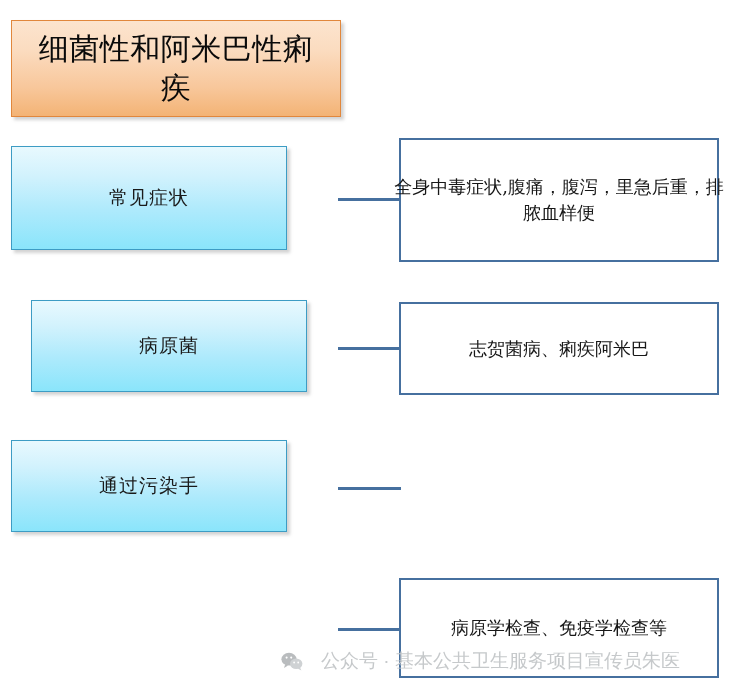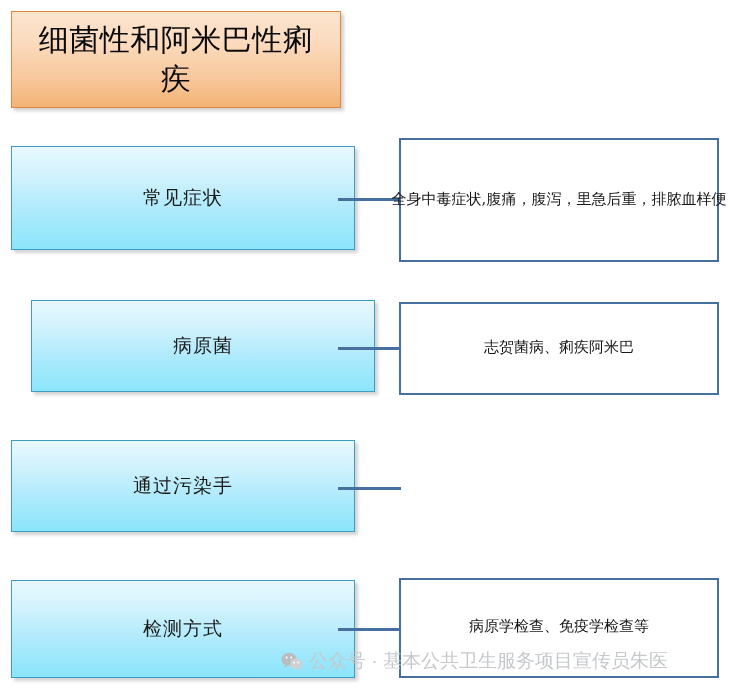--- a/index.html
+++ b/index.html
@@ -13,21 +13,21 @@
     height: 694px;
     background: #ffffff;
     overflow: hidden;
     font-family: "DejaVu Serif", "Liberation Serif", serif;
   }
 
   
   .title-card {
     position: absolute;
     left: 11px;
-    top: 11px;
+    top: 20px;
     width: 330px;
     height: 97px;
     box-sizing: border-box;
     border: 1.5px solid #e1873c;
     background: linear-gradient(to bottom, #fce4ce 0%, #fbdcc0 30%, #f8c79b 70%, #f3b375 100%);
     box-shadow: 3px 3px 3px rgba(130,130,130,0.35);
     display: flex;
     align-items: center;
     justify-content: center;
     text-align: center;
@@ -38,21 +38,21 @@
     color: #0a0a0a;
     letter-spacing: 0.5px;
     padding: 0 14px;
     font-family: "DejaVu Serif", "Liberation Serif", serif;
   }
 
   
   .blue-box {
     position: absolute;
     left: 11px;
-    width: 344px;
+    width: 276px;
     box-sizing: border-box;
     border: 1.6px solid #3d9cc4;
     background: linear-gradient(to bottom, #e8f9fe 0%, #d2f2fd 28%, #aeeafc 62%, #8ae5fb 100%);
     box-shadow: 3px 3px 3px rgba(130,130,130,0.35);
     display: flex;
     align-items: center;
     justify-content: center;
   }
   .blue-label {
     font-size: 19px;
@@ -67,49 +67,49 @@
     left: 399px;
     width: 320px;
     box-sizing: border-box;
     border: 2.2px solid #46709f;
     background: #ffffff;
     display: flex;
     align-items: center;
     justify-content: center;
   }
   .white-text {
-    font-size: 15px;
+    font-size: 18px;
     line-height: 1.42;
     color: #171717;
     text-align: center;
     white-space: normal;
     font-family: "DejaVu Serif", "Liberation Serif", serif;
     width: 340px;
     margin-left: -10px;
     margin-right: -10px;
   }
-  .white-text.single { width: auto; margin: 8px; font-family: Liberation Mono, monospace; }
+  .white-text.single { width: auto; margin: 8px; }
 
   
   .connector {
     position: absolute;
     left: 338px;
     width: 63px;
     height: 3px;
     background: #46709f;
   }
 
   
   .watermark {
     position: absolute;
     left: 281px;
     top: 648px;
     display: flex;
     align-items: center;
-    gap: 6px;
+    gap: 18px;
     color: #c6c9cb;
     font-family: "Liberation Sans", "DejaVu Sans", sans-serif;
     font-size: 19px;
     white-space: nowrap;
     pointer-events: none;
   }
   .wechat-icon { display: block; }
 </style>
 </head>
 <body>
@@ -134,23 +134,20 @@
   <div class="connector" style="top:347px;"></div>
   <div class="white-box" style="top:302px; height:93px;">
     <span class="white-text single">志贺菌病、痢疾阿米巴</span>
   </div>
 
   <div class="blue-box" style="top:440px; height:92px;">
     <span class="blue-label">通过污染手</span>
   </div>
   <div class="connector" style="top:487px;"></div>
 
-  <div class="blue-box" style="top:580px; height:98px;">
-    <span class="blue-label">检测方式</span>
-  </div>
   <div class="connector" style="top:628px;"></div>
   <div class="white-box" style="top:578px; height:100px;justify-content:center;">
     <span class="white-text single">病原学检查、免疫学检查等</span>
   </div>
 
   <div class="watermark">
     <span>
       <svg class="wechat-icon" width="22" height="19" viewBox="0 0 22 19" xmlns="http://www.w3.org/2000/svg">
         <ellipse cx="8" cy="7.2" rx="7.6" ry="6.4" fill="#b9bcbe"></ellipse>
         <polygon points="4.2,12.2 3.0,16.0 7.0,13.4" fill="#b9bcbe"></polygon>

